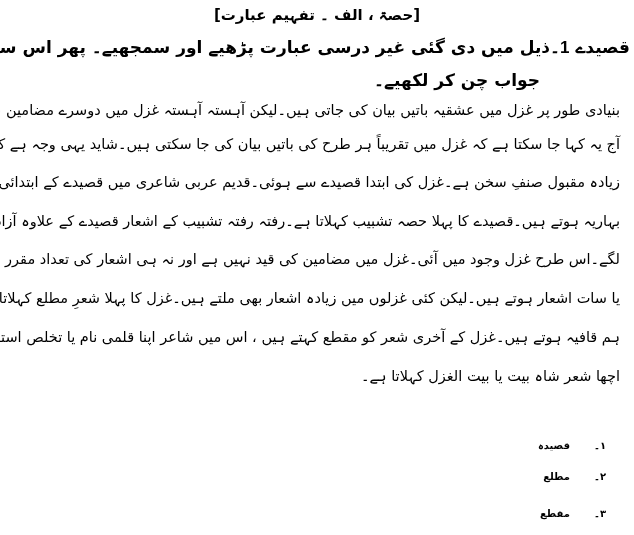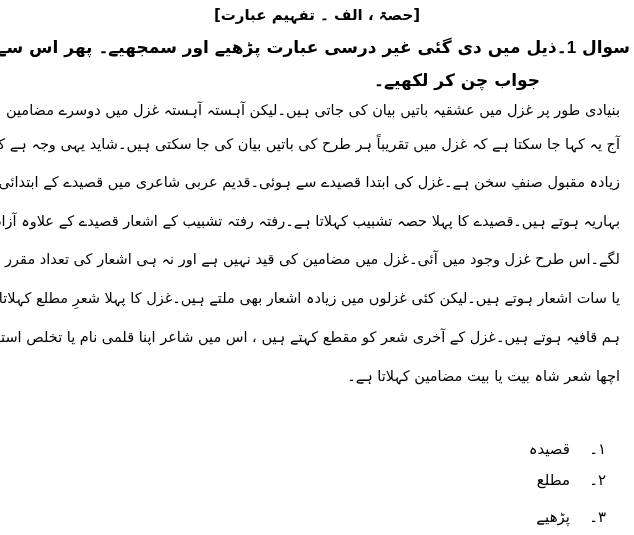--- a/index.html
+++ b/index.html
@@ -69,59 +69,59 @@
   }
   .mcq-letter {
     font-family: "Liberation Sans", sans-serif;
     font-size: 17px;
     font-weight: bold;
     margin-left: 6px;
   }
   .mcq-option {
     position: absolute;
     right: 28px;
-    font-size: 15px;
-    font-weight: normal;
+    font-size: 10px;
+    font-weight: bold;
     direction: rtl;
     white-space: nowrap;
   }
   .opt-num {
     display: inline-block;
     min-width: 22px;
   }
   .opt-text {
     margin-right: 14px;
   }
 </style>
 </head>
 <body>
 
 <div class="page">
 
   <div class="section-header">[حصۃ ، الف ۔ تفہیم عبارت]</div>
 
   <div class="question-line q1-label">
-    <span>سوال</span>
+    <span>قصیدے</span>
     <span class="qnum">1</span><span>۔ذیل میں دی گئی غیر درسی عبارت پڑھیے اور سمجھیے۔ پھر اس سے متعلق سوالات کے متبادل جوابات میں سے صحیح</span>
   </div>
   <div class="question-line q1-cont">جواب چن کر لکھیے۔</div>
 
   <div class="para-line" style="top:100px;">بنیادی طور پر غزل میں عشقیہ باتیں بیان کی جاتی ہیں۔لیکن آہستہ آہستہ غزل میں دوسرے مضامین بھی داخل ہوتے گئے ، او</div>
   <div class="para-line" style="top:134px;">آج یہ کہا جا سکتا ہے کہ غزل میں تقریباً ہر طرح کی باتیں بیان کی جا سکتی ہیں۔شاید یہی وجہ ہے کہ غزل آج بھی اردو کی سب سے</div>
   <div class="para-line" style="top:172px;">زیادہ مقبول صنفِ سخن ہے۔غزل کی ابتدا قصیدے سے ہوئی۔قدیم عربی شاعری میں قصیدے کے ابتدائی اشعار میں بعض شعر</div>
   <div class="para-line" style="top:211px;">بہاریہ ہوتے ہیں۔قصیدے کا پہلا حصہ تشبیب کہلاتا ہے۔رفتہ رفتہ تشبیب کے اشعار قصیدے کے علاوہ آزادانہ بھی کہے جانے</div>
   <div class="para-line" style="top:249px;">لگے۔اس طرح غزل وجود میں آئی۔غزل میں مضامین کی قید نہیں ہے اور نہ ہی اشعار کی تعداد مقرر ہے۔عام طور پر غزل میں پانچ</div>
   <div class="para-line" style="top:288px;">یا سات اشعار ہوتے ہیں۔لیکن کئی غزلوں میں زیادہ اشعار بھی ملتے ہیں۔غزل کا پہلا شعرِ مطلع کہلاتا ہے۔اس کے دونوں مصرعے</div>
   <div class="para-line" style="top:327px;">ہم قافیہ ہوتے ہیں۔غزل کے آخری شعر کو مقطع کہتے ہیں ، اس میں شاعر اپنا قلمی نام یا تخلص استعمال کرتا ہے۔غزل کا سب سے</div>
-  <div class="para-line" style="top:366px;">اچھا شعر شاہ بیت یا بیت مضامین کہلاتا ہے۔</div>
+  <div class="para-line" style="top:366px;">اچھا شعر شاہ بیت یا بیت الغزل کہلاتا ہے۔</div>
 
 
   <div class="mcq-option" style="top:440px;">
     <span class="opt-num">۱۔</span><span class="opt-text">قصیدہ</span>
   </div>
   <div class="mcq-option" style="top:471px;">
     <span class="opt-num">۲۔</span><span class="opt-text">مطلع</span>
   </div>
   <div class="mcq-option" style="top:508px;">
-    <span class="opt-num">۳۔</span><span class="opt-text">پڑھیے</span>
+    <span class="opt-num">۳۔</span><span class="opt-text">مقطع</span>
   </div>
 
 </div>
 
 </body></html>

